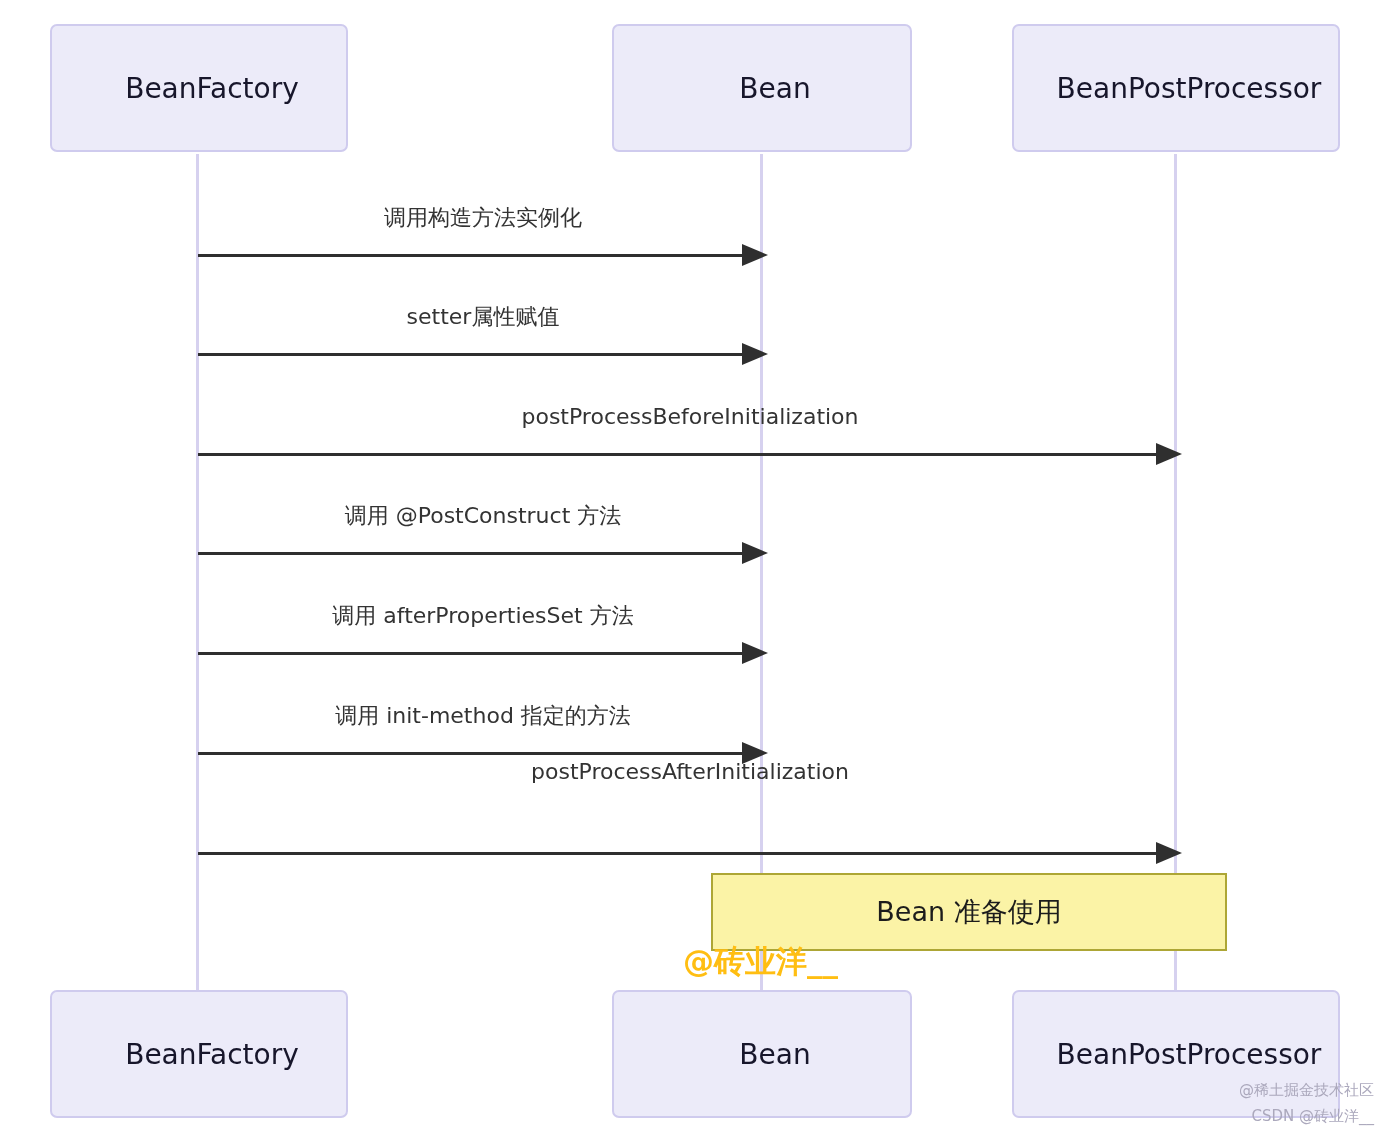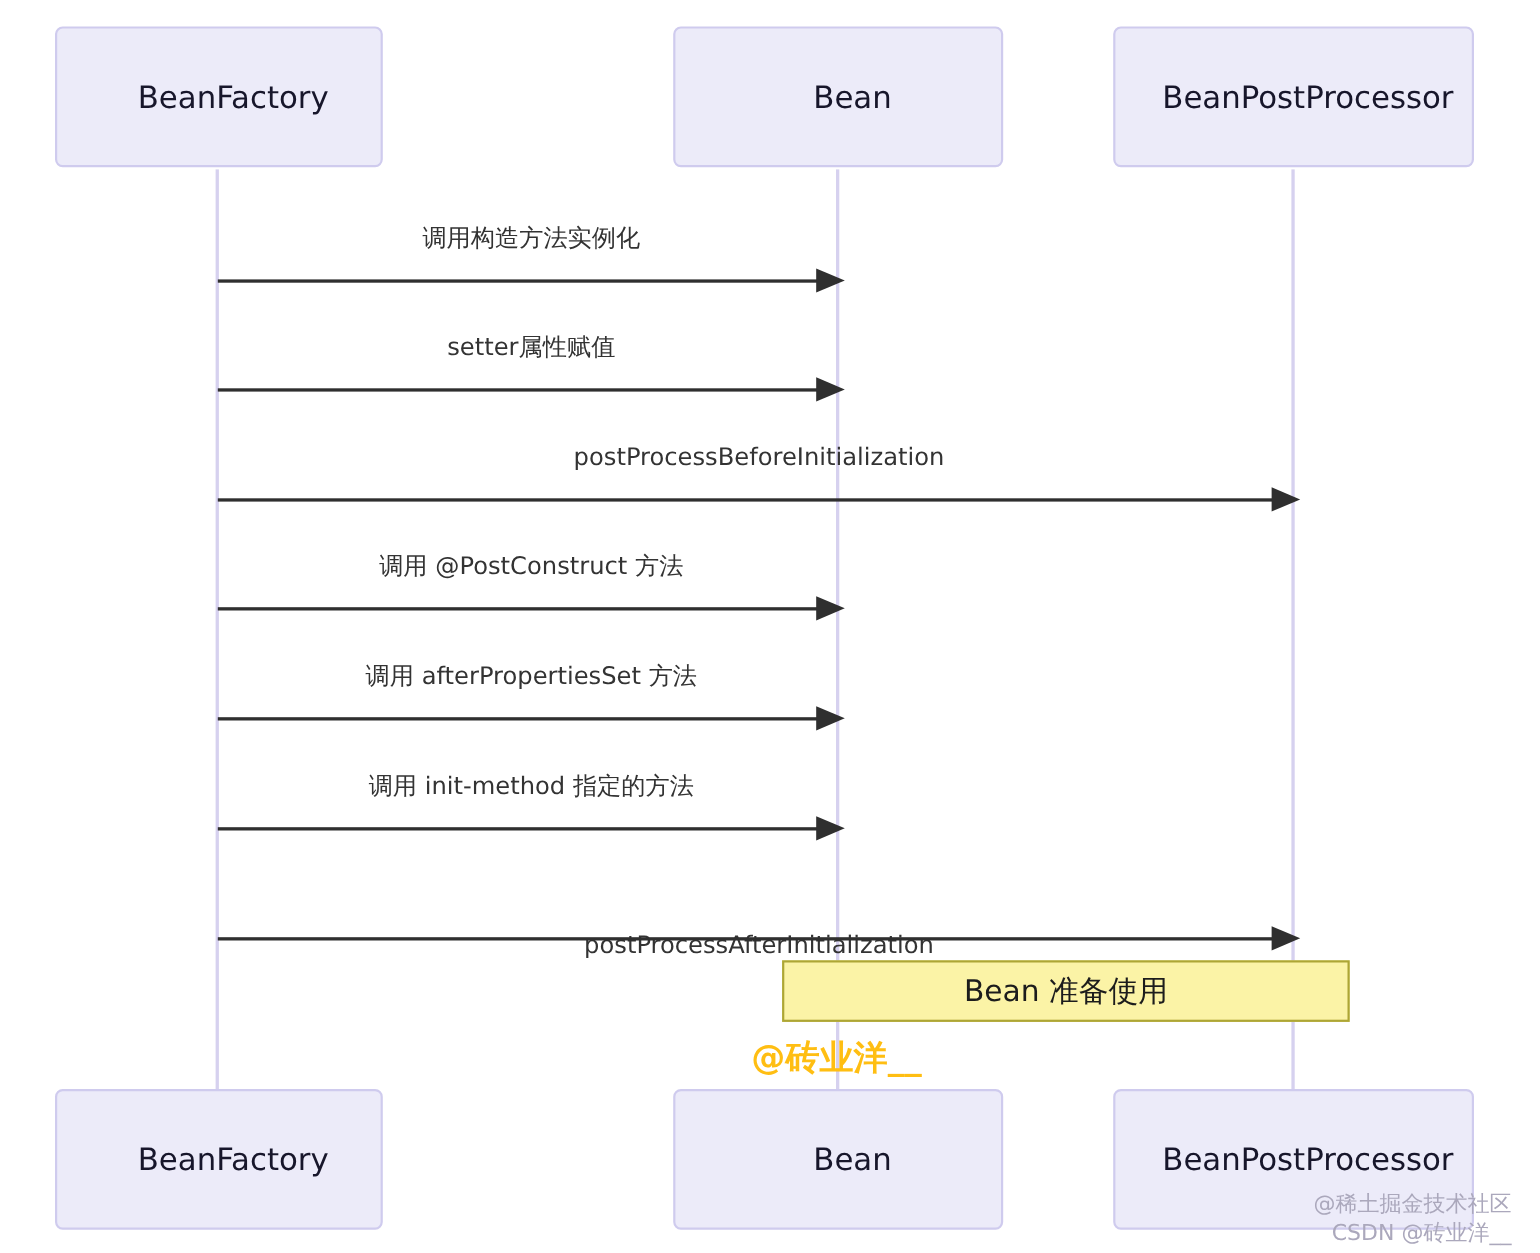--- a/index.html
+++ b/index.html
@@ -51,41 +51,41 @@
     position: absolute;
     right: 0; top: 0;
     width: 0; height: 0;
     border-left: 26px solid var(--arrow, #2F2F2F);
     border-top: 11px solid transparent;
     border-bottom: 11px solid transparent;
   }
   .note {
     position: absolute;
     left: 711px; top: 873px;
-    width: 516px; height: 56px;
+    width: 516px; height: 78px;
     background: var(--note-fill, #FBF3A6);
     border: 2px solid var(--note-border, #ADA635);
     display: flex; align-items: center; justify-content: center;
     font-size: 27px;
     color: #1c1c1c;
     box-sizing: border-box;
   }
   .wm-center {
     position: absolute;
     left: 683px; top: 941px;
     font-size: 31px;
     font-weight: 700;
     color: var(--watermark-yellow, #FFBE12);
     white-space: nowrap;
   }
   .wm-corner {
     position: absolute;
     right: 26px;
     text-align: right;
-    font-size: 20px;
+    font-size: 15px;
     color: var(--watermark-gray, #ABA8BC);
     white-space: nowrap;
   }
   .wm-corner.line1 { top: 1081px; }
   .wm-corner.line2 { top: 1107px; text-align: right; }
 </style>
 </head>
 <body style="--participant-fill: #ECEBF9; --participant-border: #CFCBEE; --lifeline: #D6D1EF; --arrow: #2F2F2F; --note-fill: #FBF3A6; --note-border: #ADA635; --watermark-yellow: #FFBE12; --watermark-gray: #ABA8BC;">
 
 <div class="lifeline" style="left:196px"></div>
@@ -131,21 +131,21 @@
   <div class="shaft"></div>
   <div class="head"></div>
 </div>
 
 <div class="msg-label" style="left:198px; top:696px; width:570px">调用 init-method 指定的方法</div>
 <div class="arrow" style="left:198px; top:742px; width:570px">
   <div class="shaft"></div>
   <div class="head"></div>
 </div>
 
-<div class="msg-label" style="left:198px; top:840px; width:984px">postProcessAfterInitialization</div>
+<div class="msg-label" style="left:198px; top:752px; width:984px">postProcessAfterInitialization</div>
 <div class="arrow" style="left:198px; top:842px; width:984px">
   <div class="shaft"></div>
   <div class="head"></div>
 </div>
 
 <div class="note">
   <span>Bean 准备使用</span>
 </div>
 
 <div class="wm-center">@砖业洋__</div>

